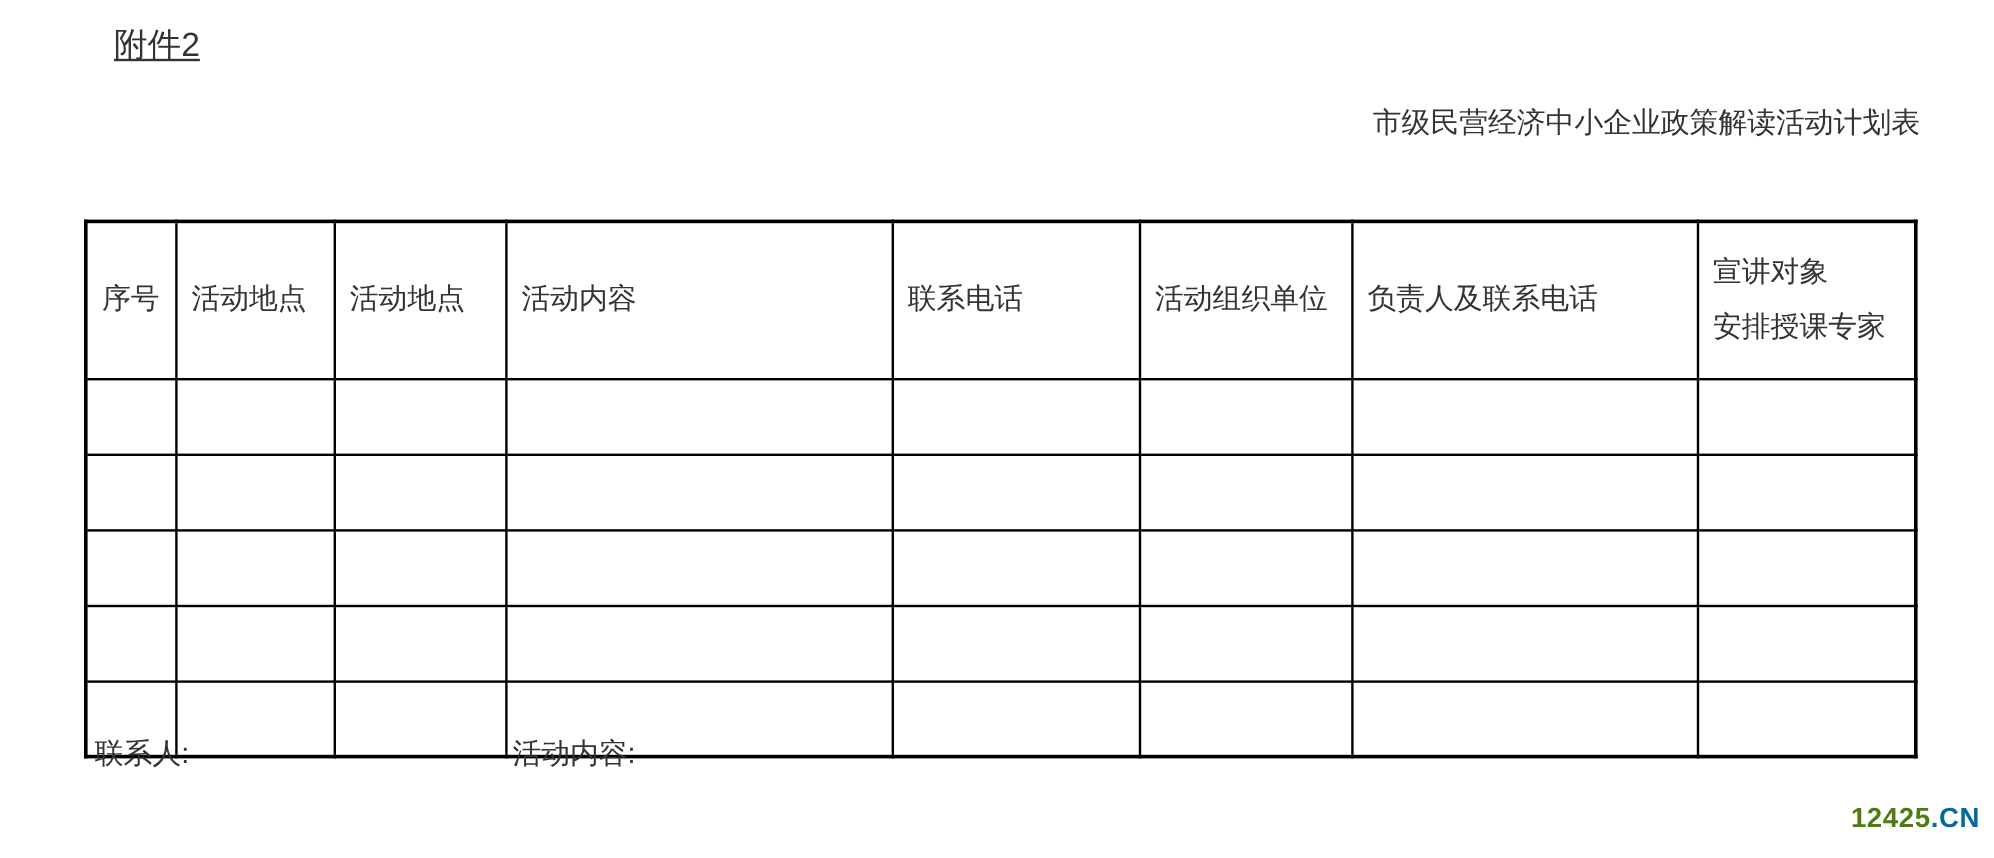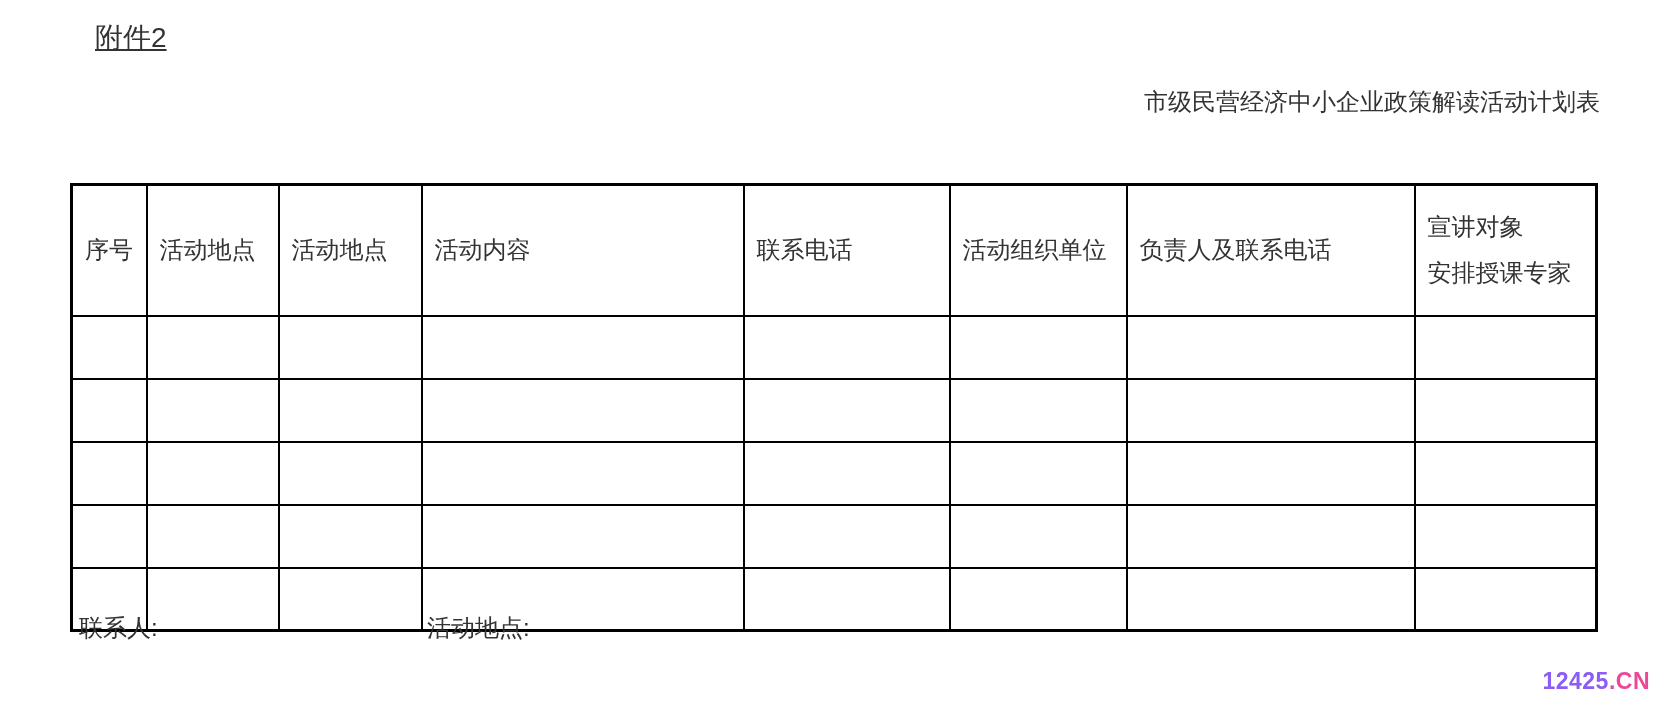--- a/index.html
+++ b/index.html
@@ -168,19 +168,19 @@
           <td></td>
           <td></td>
           <td></td>
           <td></td>
         </tr>
       </tbody>
   </table>
 
   <div class="contact-person-label">联系人:</div>
 
-  <div class="contact-phone-label">活动地点:</div>
+  <div class="contact-phone-label">活动内容:</div>
 
   <div class="watermark">
-    <span id="wm-number" style="color: #8b5cf6;">12425</span><span id="wm-suffix" style="color: #ec4899;">.CN</span>
+    <span id="wm-number" style="color: #4d7c0f;">12425</span><span id="wm-suffix" style="color: #0369a1;">.CN</span>
   </div>
 
 </div>
 
 </body></html>

